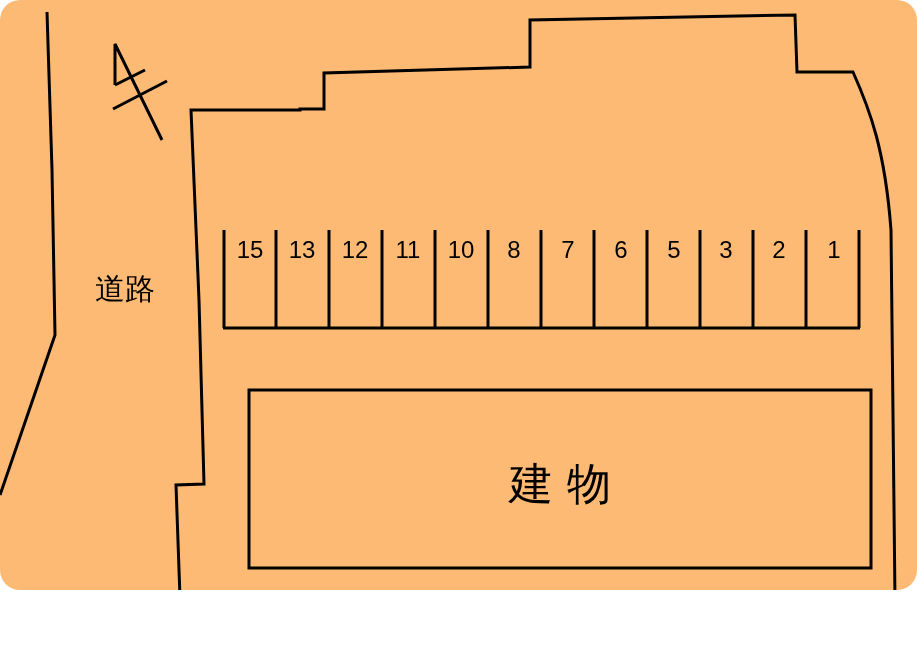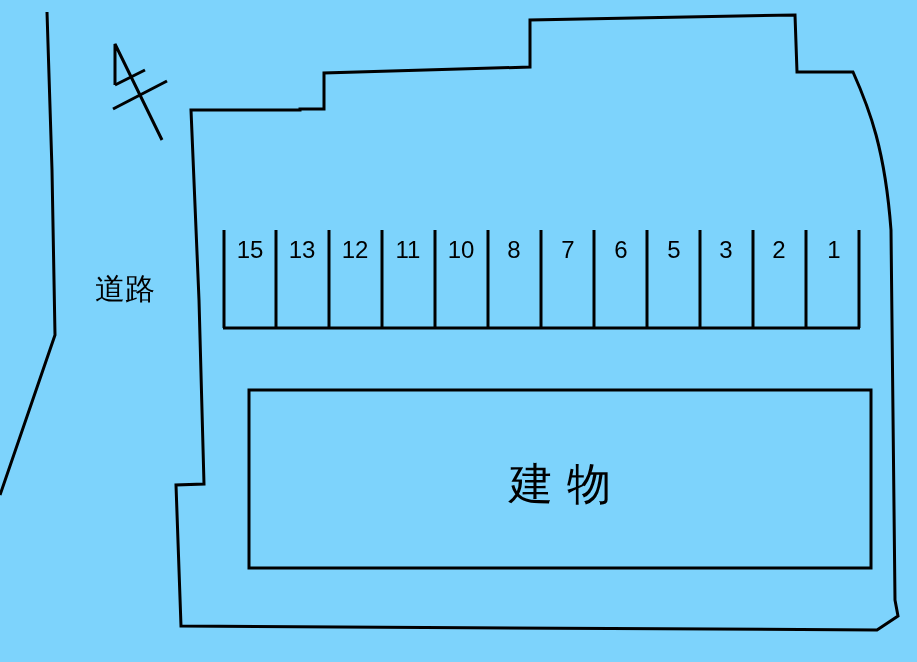--- a/index.html
+++ b/index.html
@@ -1,16 +1,16 @@
 <!DOCTYPE html>
 <html><head>
 <meta charset="utf-8">
 <style>
   html, body { margin: 0; padding: 0; background: #ffffff; }
-  .canvas { position: relative; width: 917px; height: 662px; overflow: hidden; background: #7dd3fc; }
+  .canvas { position: relative; width: 917px; height: 590px; overflow: hidden; background: #fdba74; border-radius: 20px; }
   svg { position: absolute; left: 0; top: 0; }
   .lbl { font-family: "DejaVu Sans", "Liberation Sans", sans-serif; fill: #000; }
   .num { font-size: 24px; text-anchor: middle; font-family: "Liberation Sans", "DejaVu Sans", sans-serif; }
   .road { font-size: 30px; }
   .bldg { font-size: 44px; }
   .ln { stroke: #000; stroke-width: 3; fill: none; stroke-linejoin: miter; }
 </style>
 </head>
 <body>
 

